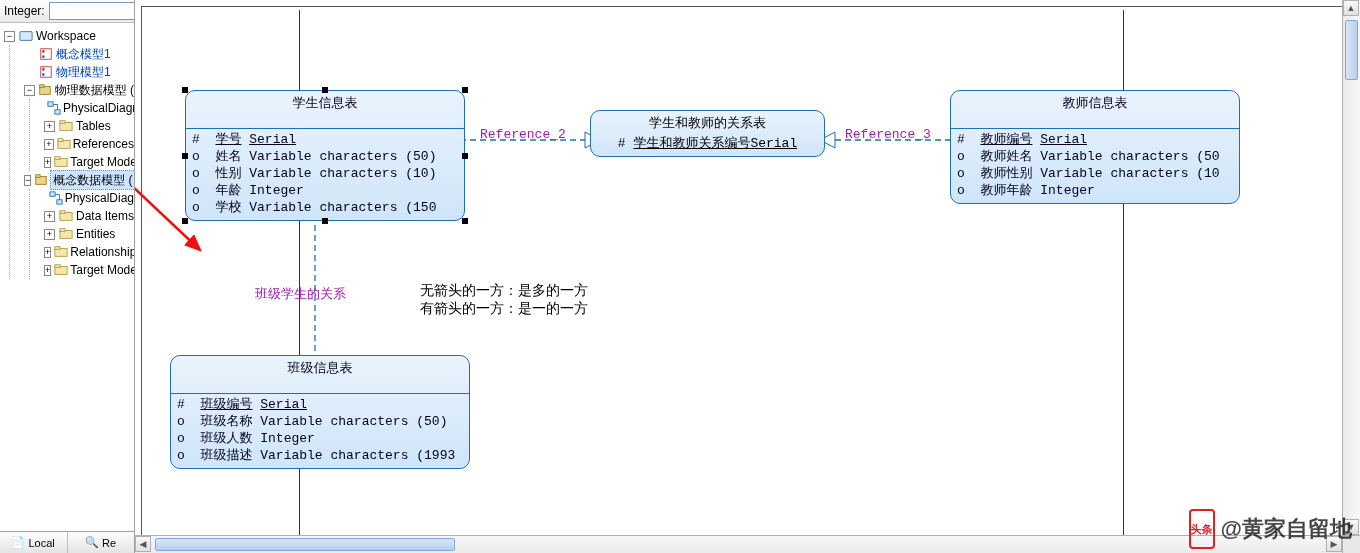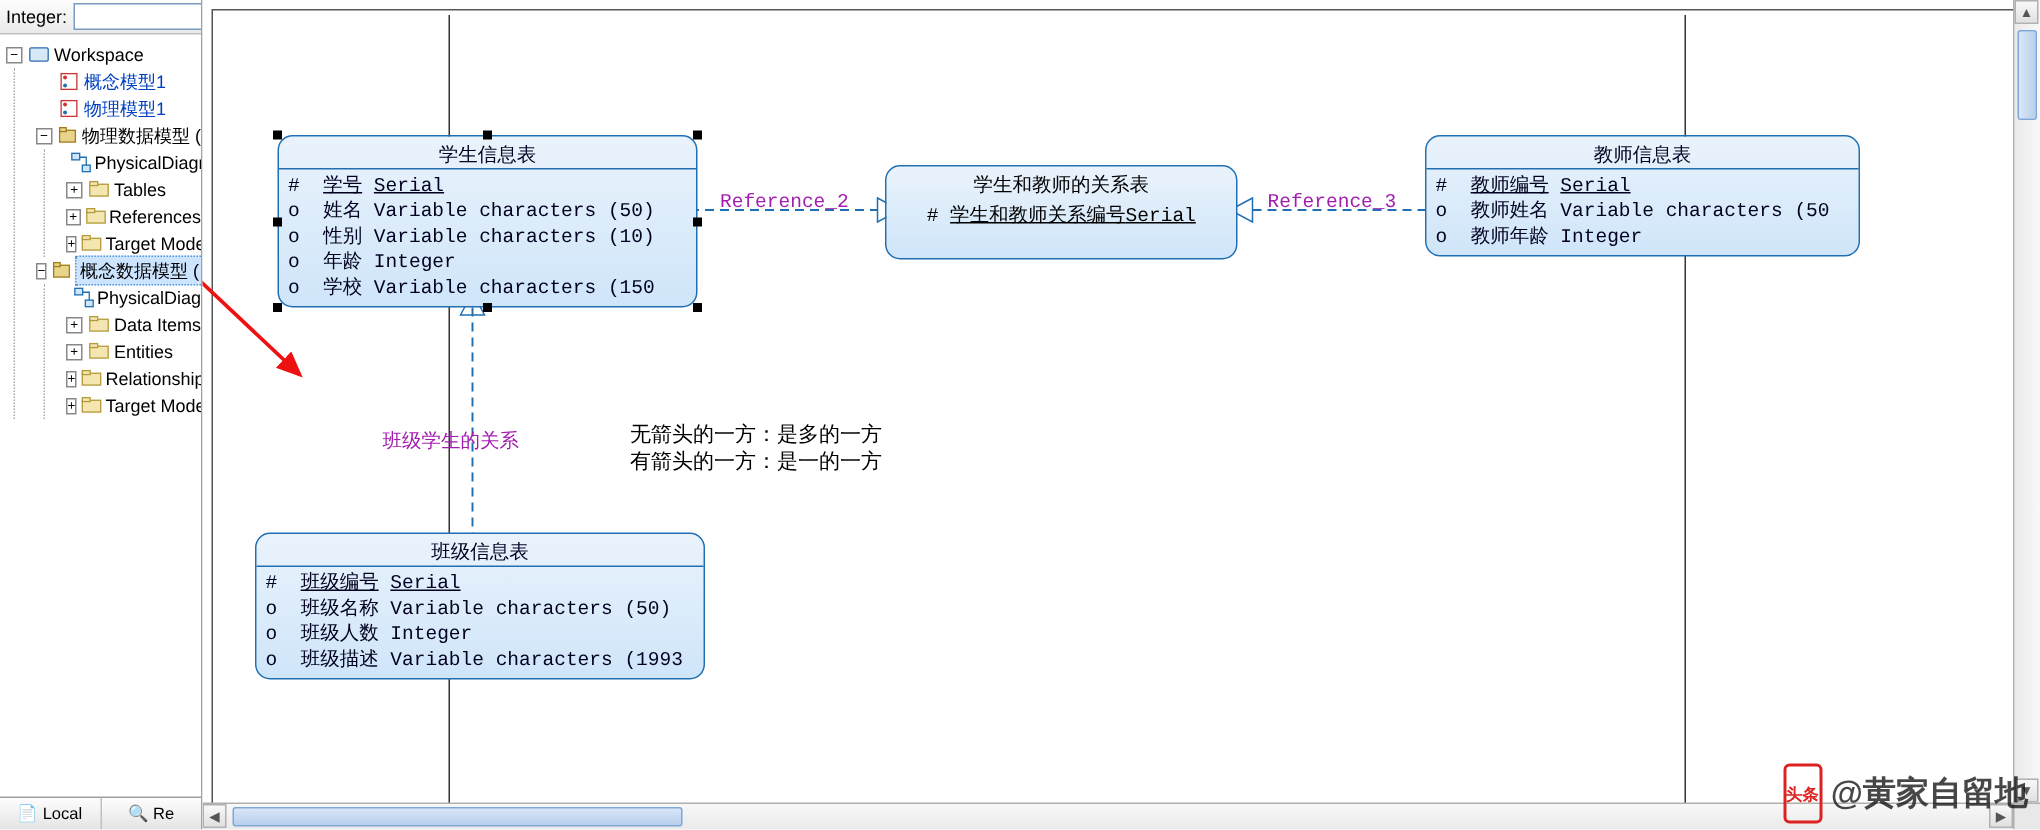--- a/index.html
+++ b/index.html
@@ -35,29 +35,29 @@
   .scroll-v { position:absolute; right:0; top:0; bottom:18px; width:18px; background:linear-gradient(90deg,#eaeaea,#f8f8f8); border-left:1px solid #b0b0b0; }
   .scroll-h { position:absolute; left:0; right:18px; bottom:0; height:18px; background:linear-gradient(#f8f8f8,#eaeaea); border-top:1px solid #b0b0b0; }
   .scroll-corner { position:absolute; right:0; bottom:0; width:18px; height:18px; background:#e8e8e8; border-left:1px solid #b0b0b0; border-top:1px solid #b0b0b0; }
   .scroll-thumb-v { position:absolute; left:2px; right:2px; top:20px; height:60px; background:linear-gradient(90deg,#d9e6f7,#b8cfec); border:1px solid #7da7d9; border-radius:2px; }
   .scroll-thumb-h { position:absolute; top:2px; bottom:2px; left:20px; width:300px; background:linear-gradient(#d9e6f7,#b8cfec); border:1px solid #7da7d9; border-radius:2px; }
   .scroll-btn { position:absolute; width:16px; height:16px; background:linear-gradient(#f8f8f8,#e0e0e0); border:1px solid #b0b0b0; display:flex; align-items:center; justify-content:center; font-size:9px; color:#555; }
 
   
   .entity { position:absolute; background:linear-gradient(#eaf3fc,#cfe5f9); border:1px solid #1f6fb2; border-radius:10px; font-family: "Courier New", monospace; font-size:13px; color:#000020; }
   .entity.selected { outline: 0; }
-  .entity .title { text-align:center; padding:3px 0 0; border-bottom:1px solid #1f6fb2; font-family:Liberation Sans, sans-serif; }
+  .entity .title { text-align:center; padding:3px 0 16px; border-bottom:1px solid #1f6fb2; font-family:Liberation Sans, sans-serif; }
   .entity .rows { padding:2px 6px 4px; }
   .entity .row { white-space:pre; line-height:17px; }
   .entity .pk .name { text-decoration: underline; }
   .sel-handle { position:absolute; width:6px; height:6px; background:#000; }
   .entity.selected .sel-handle { display:block; }
   .entity .sel-handle { display:none; }
 
-  .relation { position:absolute; background:linear-gradient(#eaf3fc,#cfe5f9); border:1px solid #1f6fb2; border-radius:10px; font-family:"Courier New",monospace; font-size:13px; text-align:center; padding-bottom:20px; }
+  .relation { position:absolute; background:linear-gradient(#eaf3fc,#cfe5f9); border:1px solid #1f6fb2; border-radius:10px; font-family:"Courier New",monospace; font-size:13px; text-align:center; padding-bottom:4px; }
   .relation .title { padding:3px 8px 2px; font-family:"Microsoft YaHei",sans-serif; }
   .relation .row { padding:0 10px; white-space:pre; }
   .relation .row .name { text-decoration: underline; text-align: right; }
 
   svg.links { position:absolute; left:0; top:0; width:100%; height:100%; pointer-events:none; }
   .link-label { position:absolute; font-family:"Courier New",monospace; font-size:13px; color:#a21caf; }
   .note-text { position:absolute; font-family:"Microsoft YaHei","Courier New",monospace; font-size:14px; color:#000; line-height:18px; }
 
   .arrow-red { position:absolute; }
 
@@ -277,20 +277,21 @@
       <div class="relation" style="left:445px; top:100px; width:235px;">
         <div class="title">学生和教师的关系表</div>
         <div class="row"><span>#</span> <span class="name">学生和教师关系编号</span><span class="name">Serial</span></div>
       </div>
 
       <div class="entity" style="left:805px; top:80px; width:290px;">
         <div class="title">教师信息表</div>
         <div class="rows">
           <div class="row pk"><span>#</span>  <span class="name">教师编号</span> <span class="name">Serial</span></div>
           <div class="row"><span>o</span>  <span>教师姓名</span> <span>Variable characters (50</span></div>
+          <div class="row"><span>o</span>  <span>教师性别</span> <span>Variable characters (10</span></div>
           <div class="row"><span>o</span>  <span>教师年龄</span> <span>Integer</span></div>
         </div>
       </div>
 
       <div class="entity" style="left:25px; top:345px; width:300px;">
         <div class="title">班级信息表</div>
         <div class="rows">
           <div class="row pk"><span>#</span>  <span class="name">班级编号</span> <span class="name">Serial</span></div>
           <div class="row"><span>o</span>  <span>班级名称</span> <span>Variable characters (50)</span></div>
           <div class="row"><span>o</span>  <span>班级人数</span> <span>Integer</span></div>

